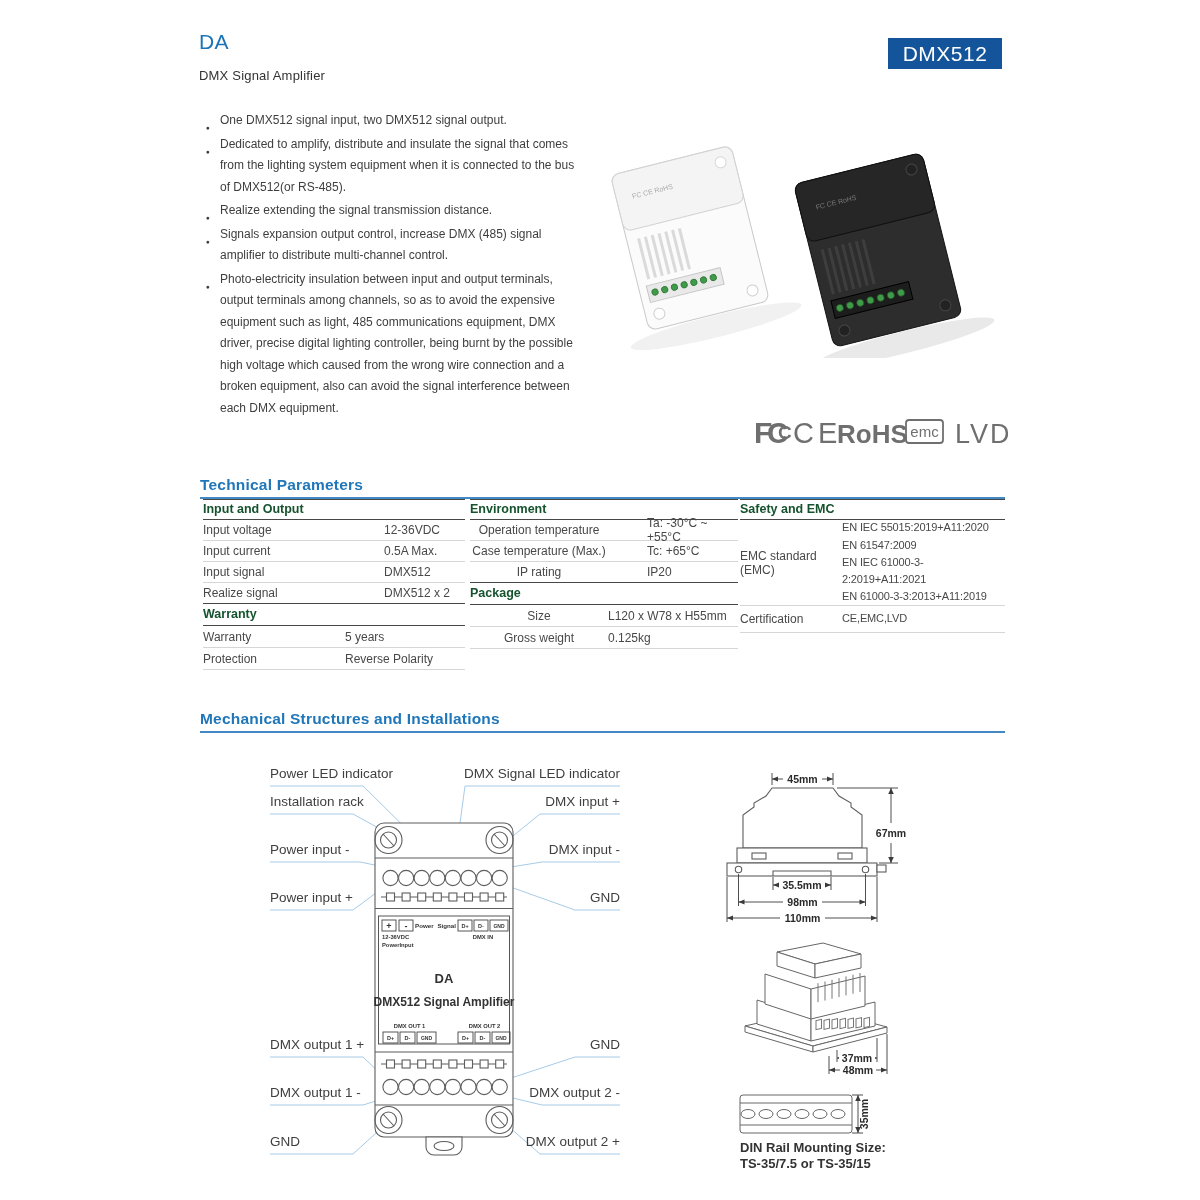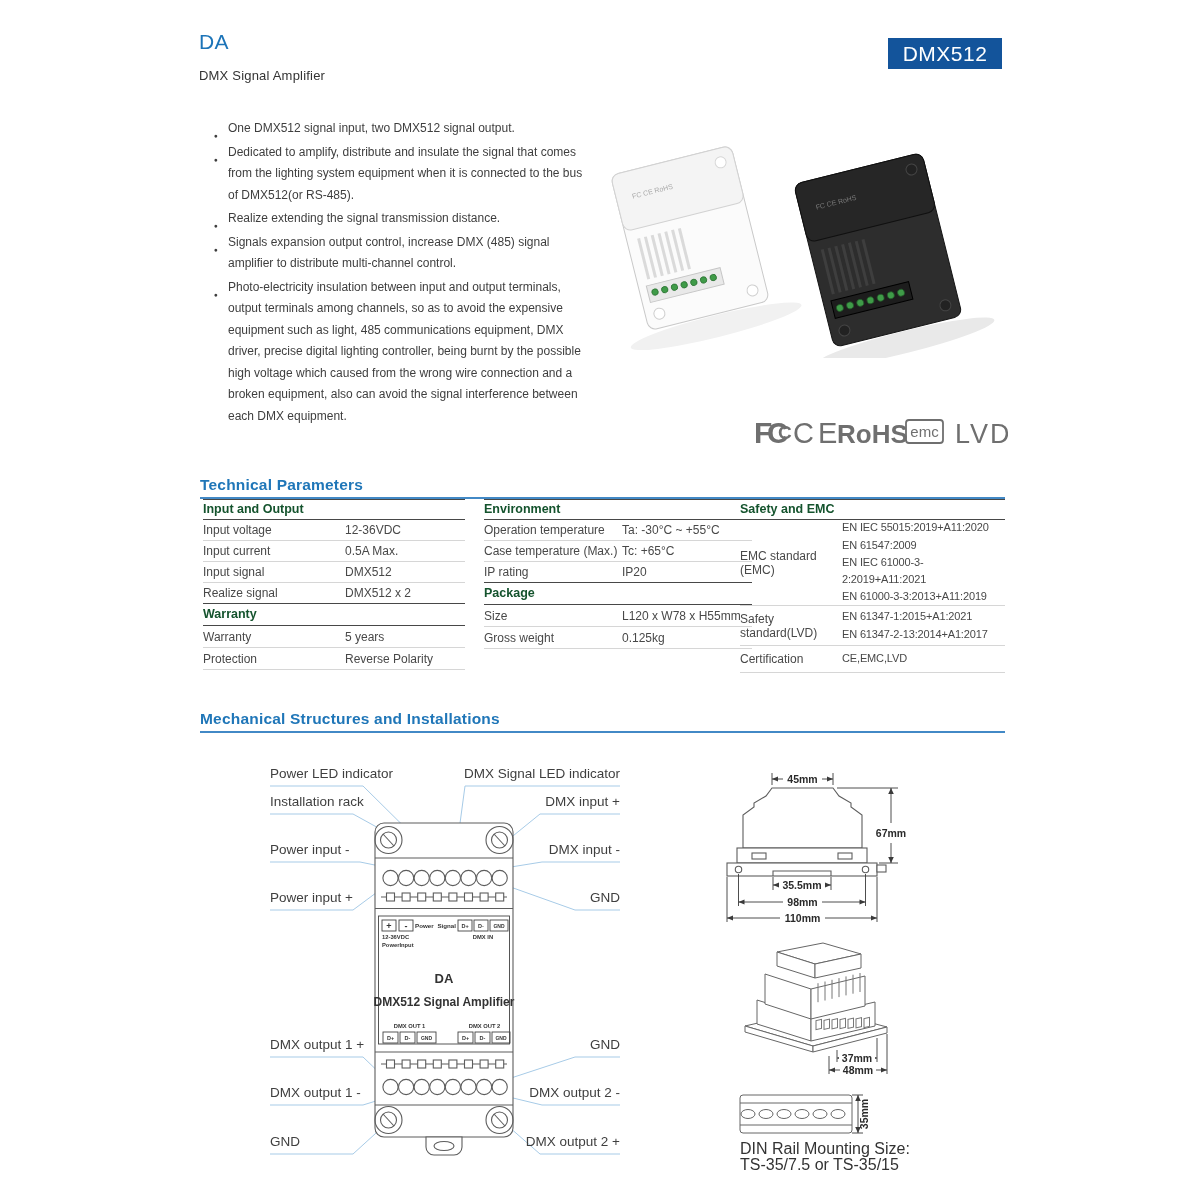--- a/index.html
+++ b/index.html
@@ -5,45 +5,45 @@
   html,body{margin:0;padding:0;background:#fff;}
   #page{position:relative;width:1200px;height:1200px;background:#fff;overflow:hidden;
         font-family:"Liberation Sans",sans-serif;color:#3f3f3f;}
   .abs{position:absolute;}
   
   .model{left:199px;top:30px;font-size:21px;color:#1c74b8;letter-spacing:.3px;}
   .title{left:199px;top:68px;font-size:13px;color:#333;letter-spacing:.2px;}
   .badge{left:888px;top:38px;width:114px;height:31px;background:#13549b;color:#fff;
          font-size:21px;display:flex;align-items:center;justify-content:center;letter-spacing:.5px;}
   
-  .features{left:197px;top:101px;width:420px;list-style:none;margin:17px;padding:0;}
+  .features{left:197px;top:101px;width:420px;list-style:none;margin:9px;padding:0;}
   .features li{position:relative;padding-left:14px;margin:0 0 2px 0;font-size:12px;
                line-height:21.5px;color:#3e3e3e;white-space:pre-line;}
   .features li::before{content:"●";position:absolute;left:0;top:7px;font-size:6.5px;color:#3e3e3e;}
   
   .sec-head{font-size:15.5px;font-weight:700;color:#1f76b8;letter-spacing:.2px;}
   .sec-rule{height:2px;background:#4289c6;}
   
   .tp-col{position:absolute;top:499px;font-size:12px;color:#484848;}
   .tp-head{height:19px;line-height:19px;border-top:1px solid #474747;border-bottom:1px solid #474747;
            font-weight:700;color:#14532d;font-size:12.5px;}
   .tp-row{display:flex;align-items:center;border-bottom:1px solid #d6d6d6;}
   .tp-row.nb{border-bottom:none;}
-  .h20{height:20px;} .h21{height:21px;}
-  .c1 .lbl{width:142px;} .c2 .lbl{width:138px;}
+  .h20{height:20px;gap:39px;} .h21{height:21px;}
+  .c1 .lbl{width:142px;} .c2 .lbl{width:138px;text-align:center;}
   .val{flex:1;}
   .c3-row{display:flex;align-items:center;border-bottom:1px solid #d6d6d6;}
   .c3-row .lbl{width:102px;font-size:12px;}
   .c3-lines{flex:1;font-size:11px;letter-spacing:-.15px;line-height:17.3px;}
   
   svg text{font-family:"Liberation Sans",sans-serif;}
   .callout{font-size:13.5px;fill:#3f3f3f;}
   .dim{font-size:10.5px;font-weight:bold;fill:#2a2a2a;}
   .micro{font-weight:bold;fill:#333;}
-  .din-cap{font-size:16px;font-weight:400;color:#333;}
+  .din-cap{font-size:13px;font-weight:700;color:#333;}
   .ln{stroke:#a7cbe7;stroke-width:1;fill:none;}
   .dv{stroke:#5d5d5d;stroke-width:1.1;fill:none;}
   .dv2{stroke:#444;stroke-width:.9;fill:none;}
   .dr{stroke:#666;stroke-width:1;fill:#fff;}
   .dimln{stroke:#3a3a3a;stroke-width:.9;fill:none;}
   .arr{fill:#3a3a3a;stroke:none;}
 </style>
 </head>
 <body>
 
@@ -171,21 +171,21 @@
     <div class="tp-row h21">
       <span class="lbl">Warranty</span>
       <span class="val">5 years</span>
       </div>
     <div class="tp-row h21">
       <span class="lbl">Protection</span>
       <span class="val">Reverse Polarity</span>
       </div>
   </div>
 
-  <div class="tp-col c2" style="left:484px;width:268px">
+  <div class="tp-col c2" style="left:470px;width:268px">
     <div class="tp-head">Environment</div>
     <div class="tp-row h20">
       <span class="lbl">Operation temperature</span>
       <span class="val">Ta: -30°C ~ +55°C</span>
       </div>
     <div class="tp-row h20">
       <span class="lbl">Case temperature (Max.)</span>
       <span class="val">Tc: +65°C</span>
       </div>
     <div class="tp-row h20 nb">
@@ -205,27 +205,20 @@
 
   <div class="tp-col" style="left:740px;width:265px">
     <div class="tp-head">Safety and EMC</div>
     <div class="c3-row" style="height:85px">
       <span class="lbl">EMC standard (EMC)</span>
       <span class="c3-lines">
         <span style="display:block">EN IEC 55015:2019+A11:2020</span>
         <span style="display:block">EN 61547:2009</span>
         <span style="display:block">EN IEC 61000-3-2:2019+A11:2021</span>
         <span style="display:block">EN 61000-3-3:2013+A11:2019</span>
-      </span>
-      </div>
-    <div class="c3-row" style="height:39px">
-      <span class="lbl">Safety standard(LVD)</span>
-      <span class="c3-lines">
-        <span style="display:block">EN 61347-1:2015+A1:2021</span>
-        <span style="display:block">EN 61347-2-13:2014+A1:2017</span>
       </span>
       </div>
     <div class="c3-row" style="height:26px">
       <span class="lbl">Certification</span>
       <span class="c3-lines">
         <span style="display:block">CE,EMC,LVD</span>
       </span>
       </div>
   </div>
 

